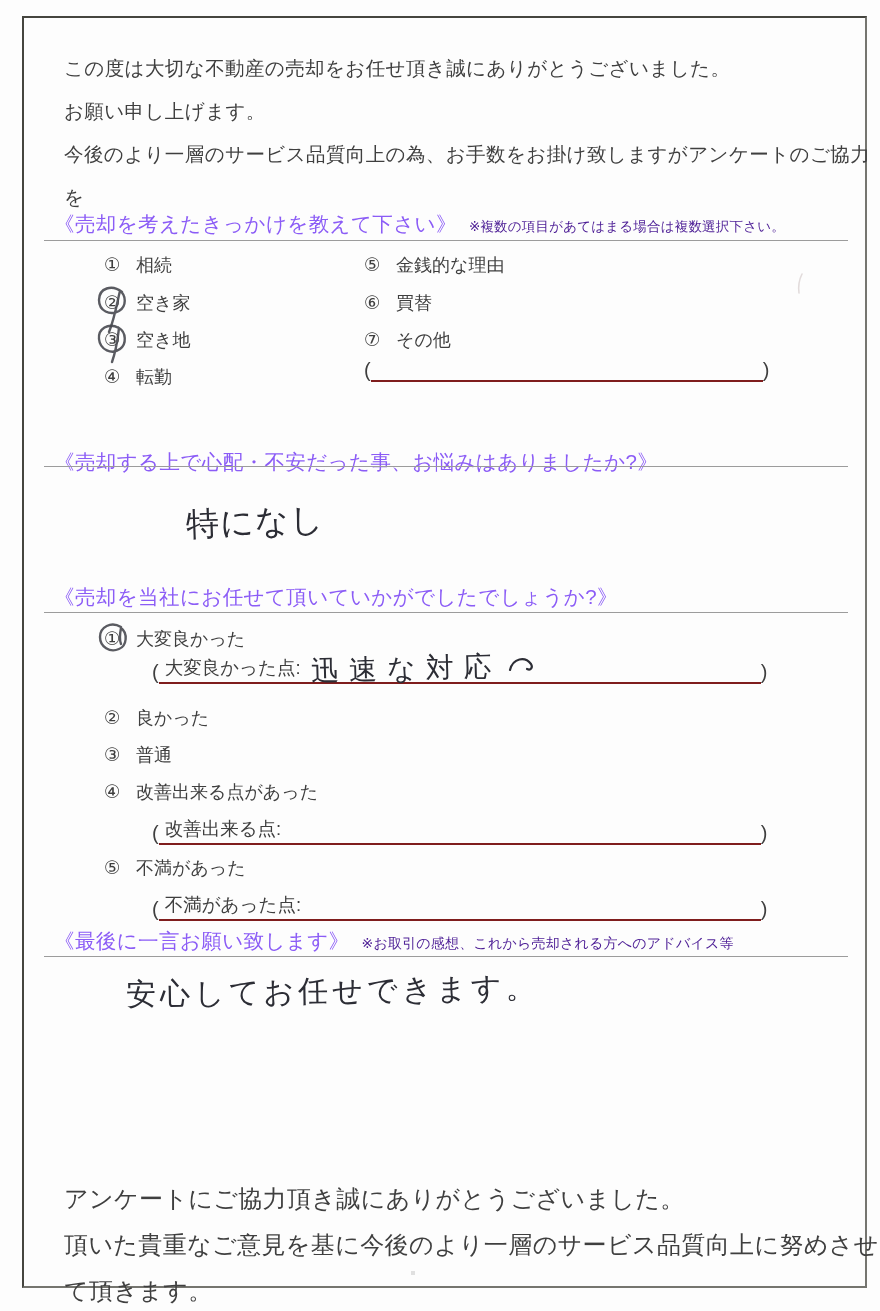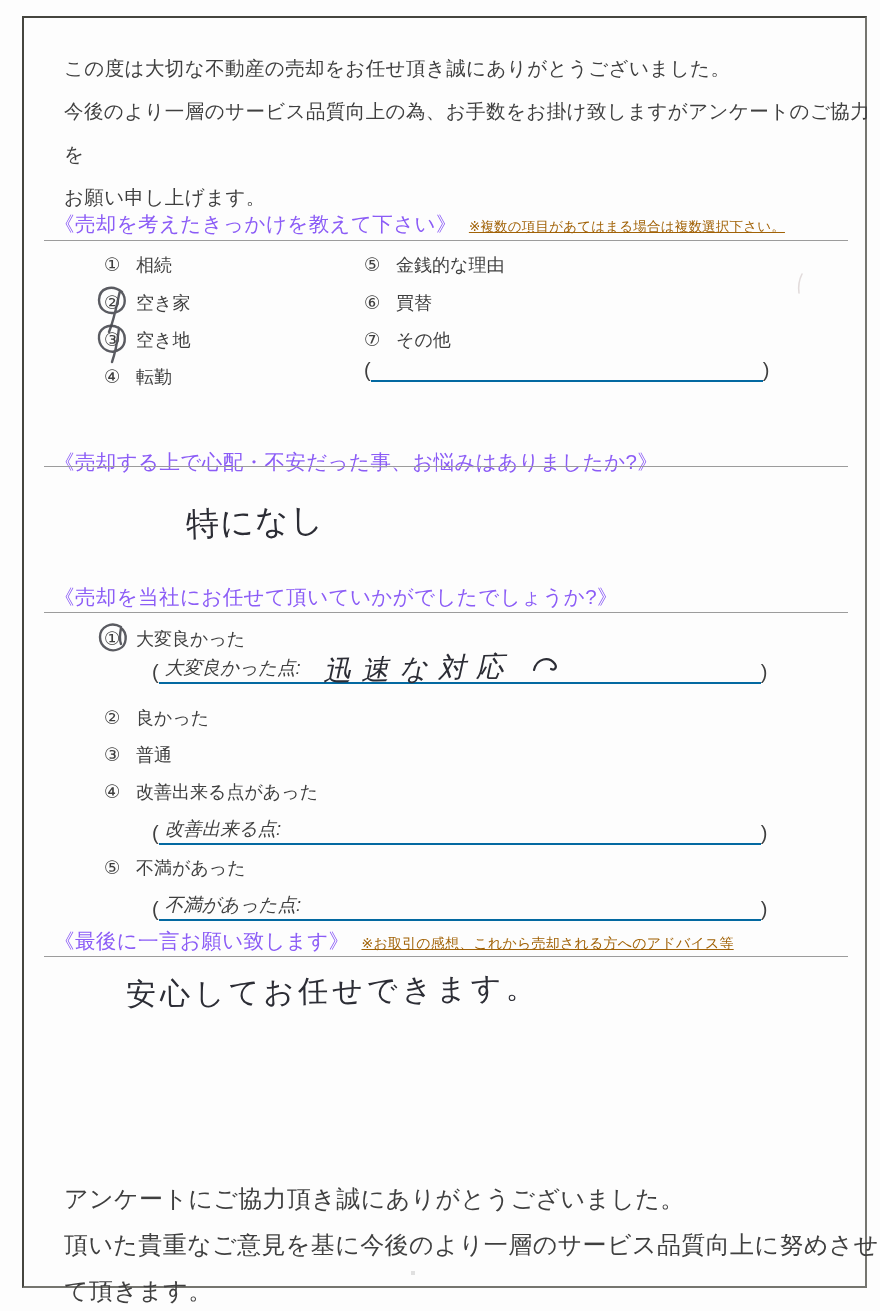--- a/index.html
+++ b/index.html
@@ -9,50 +9,50 @@
   }
   .frame{
     position:absolute;left:22px;top:16px;width:845px;height:1272px;box-sizing:border-box;
     border:2px solid #45453f;border-right-color:#757570;border-bottom-color:#75756f;
     background:transparent;
   }
   .intro{position:absolute;left:64px;top:47px;font-size:19.5px;line-height:43px;letter-spacing:.4px;}
   .closing{position:absolute;left:64px;top:1176px;font-size:24px;line-height:46px;letter-spacing:.4px;}
   .qhead{position:absolute;display:flex;align-items:baseline;gap:12px;white-space:nowrap;}
   .qtitle{font-size:20.5px;letter-spacing:.4px;color:#8b5cf6;}
-  .qnote{font-size:13.5px;color:#a16207;letter-spacing:.2px;text-decoration:underline;}
+  .qnote{font-size:13.5px;color:#4c1d95;letter-spacing:.2px;}
   .rule{position:absolute;width:804px;height:0;border-top:1.5px solid #9c9c9c;}
   .opt{position:absolute;display:flex;align-items:center;font-size:18px;gap:10px;white-space:nowrap;}
   .num{position:relative;display:inline-block;min-width:22px;font-size:18.5px;}
   .pen{position:absolute;pointer-events:none;}
   .subrow{position:absolute;display:flex;align-items:flex-end;}
   .paren{font-size:20px;line-height:1.15;color:#3f3f3f;}
   .subline{
-    display:flex;align-items:flex-end;gap:22px;box-sizing:border-box;
-    border-bottom:2px solid #0369a1;padding:0 4px 2px 6px;font-style:italic;
+    display:flex;align-items:flex-end;gap:10px;box-sizing:border-box;
+    border-bottom:2px solid #7f1d1d;padding:0 4px 2px 6px;
   }
   .sublabel{font-size:18.5px;white-space:nowrap;}
   .blankline{height:24px;}
   .hw{color:#2c2d35;font-weight:500;}
   .hw-q2{position:absolute;left:186px;top:500px;font-size:33px;letter-spacing:1px;transform:rotate(-2deg);}
   .hw-inline{font-size:28px;letter-spacing:10px;line-height:1;transform:rotate(-1.5deg);position:relative;top:3px;white-space:nowrap;}
   .hw-final{position:absolute;left:126px;top:971px;font-size:30px;letter-spacing:4px;transform:rotate(-1deg);white-space:nowrap;}
   .flourish{margin:0 0 6px -4px;}
   .artifact{position:absolute;opacity:.45;}
 </style>
 </head>
 <body>
 
 <div class="page">
   <div class="frame"></div>
 
   <div class="intro">
     <div>この度は大切な不動産の売却をお任せ頂き誠にありがとうございました。</div>
+    <div>お願い申し上げます。</div>
     <div>今後のより一層のサービス品質向上の為、お手数をお掛け致しますがアンケートのご協力を</div>
-    <div>お願い申し上げます。</div>
   </div>
 
   <div class="qhead" style="left:54px;top:210px;">
     <span class="qtitle">《売却を考えたきっかけを教えて下さい》</span>
     <span class="qnote">※複数の項目があてはまる場合は複数選択下さい。</span>
   </div>
   <div class="rule" style="left:44px;top:240px;"></div>
 
   <div class="opt" style="left:104px;top:253px;">
     <span class="num">①</span>

